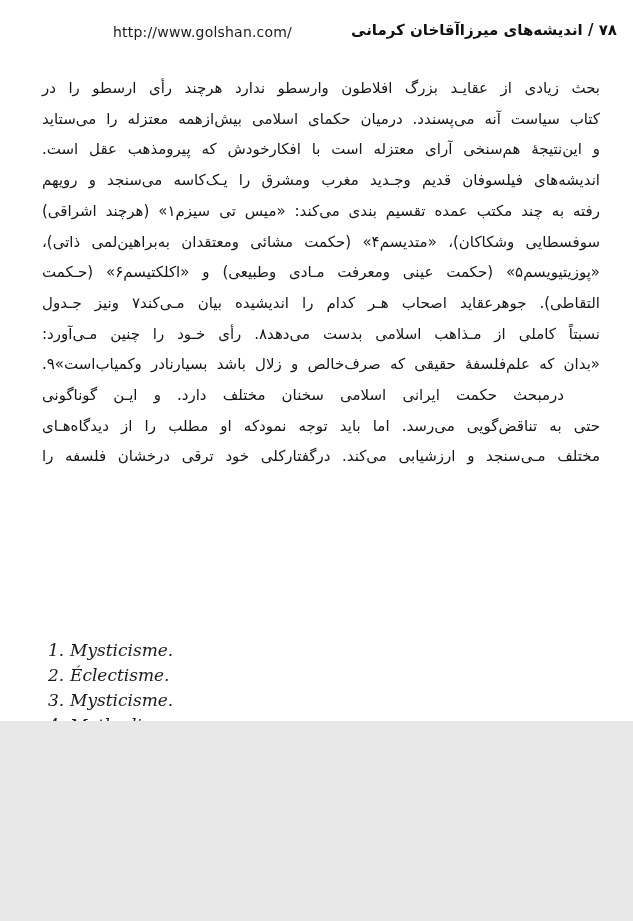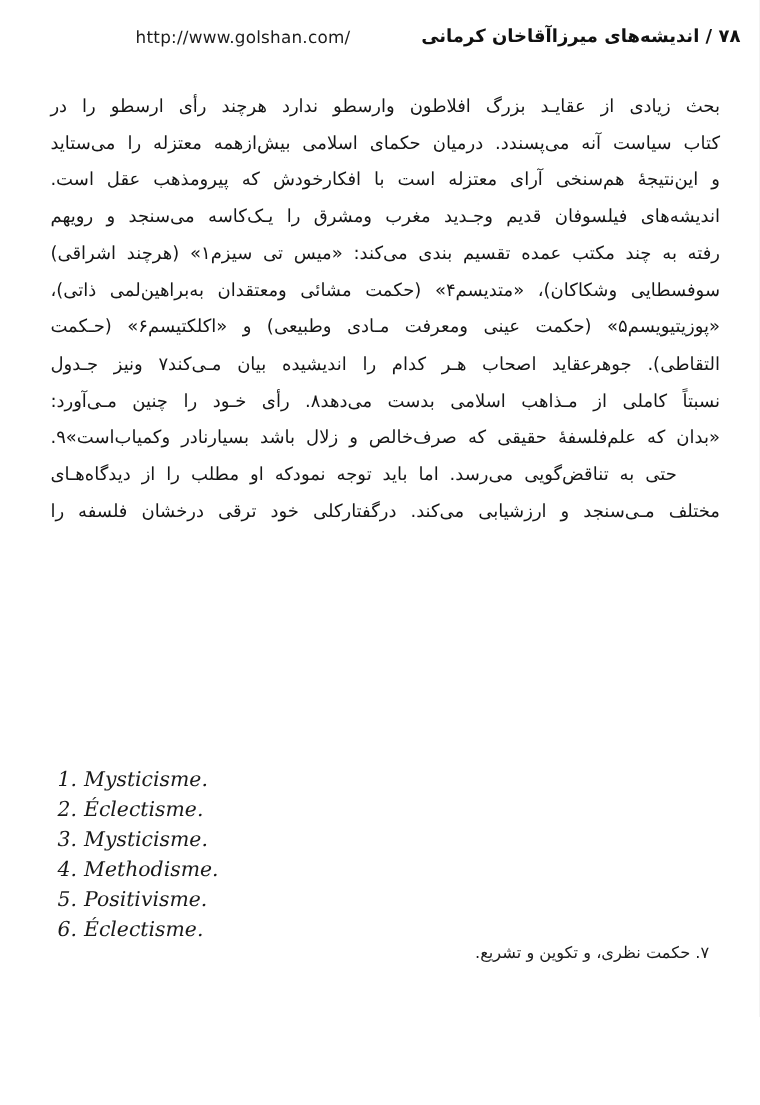--- a/index.html
+++ b/index.html
@@ -1,19 +1,19 @@
 <!DOCTYPE html>
 <html><head>
 <meta charset="utf-8">
 <style>
   html, body { margin: 0; padding: 0; background: #e8e8e8; }
   .page {
     position: relative;
     width: 633px;
-    height: 921px;
+    height: 721px;
     margin: 0 auto;
     background: #ffffff;
     color: #161616;
     font-family: "DejaVu Sans", sans-serif;
     overflow: hidden;
   }
   
   .header-url {
     position: absolute;
     left: 113px;
@@ -99,20 +99,21 @@
     <div class="para">
       <div class="bline">اندیشه‌های فیلسوفان قدیم وجـدید مغرب ومشرق را یـک‌کاسه می‌سنجد و رویهم</div>
       <div class="bline">رفته به چند مکتب عمده تقسیم بندی می‌کند: «میس تی سیزم۱» (هرچند اشراقی)</div>
       <div class="bline">سوفسطایی وشکاکان)، «متدیسم۴» (حکمت مشائی ومعتقدان به‌براهین‌لمی ذاتی)،</div>
       <div class="bline">«پوزیتیویسم۵» (حکمت عینی ومعرفت مـادی وطبیعی) و «اکلکتیسم۶» (حـکمت</div>
       <div class="bline">التقاطی). جوهرعقاید اصحاب هـر کدام را اندیشیده بیان مـی‌کند۷ ونیز جـدول</div>
       <div class="bline">نسبتاً کاملی از مـذاهب اسلامی بدست می‌دهد۸. رأی خـود را چنین مـی‌آورد:</div>
       <div class="bline">«بدان که علم‌فلسفهٔ حقیقی که صرف‌خالص و زلال باشد بسیارنادر وکمیاب‌است»۹.</div>
     </div>
     <div class="para indent">
+      <div class="bline">درمبحث حکمت ایرانی اسلامی سخنان مختلف دارد. و ایـن گوناگونی</div>
       <div class="bline">حتی به تناقض‌گویی می‌رسد. اما باید توجه نمودکه او مطلب را از دیدگاه‌هـای</div>
       <div class="bline">مختلف مـی‌سنجد و ارزشیابی می‌کند. درگفتارکلی خود ترقی درخشان فلسفه را</div>
 
     </div>
   </div>
 
   <div class="fn-latin">
     <div class="fn-item">
       <span class="fn-num">1.</span>
       <span class="fn-text">Mysticisme.</span>

